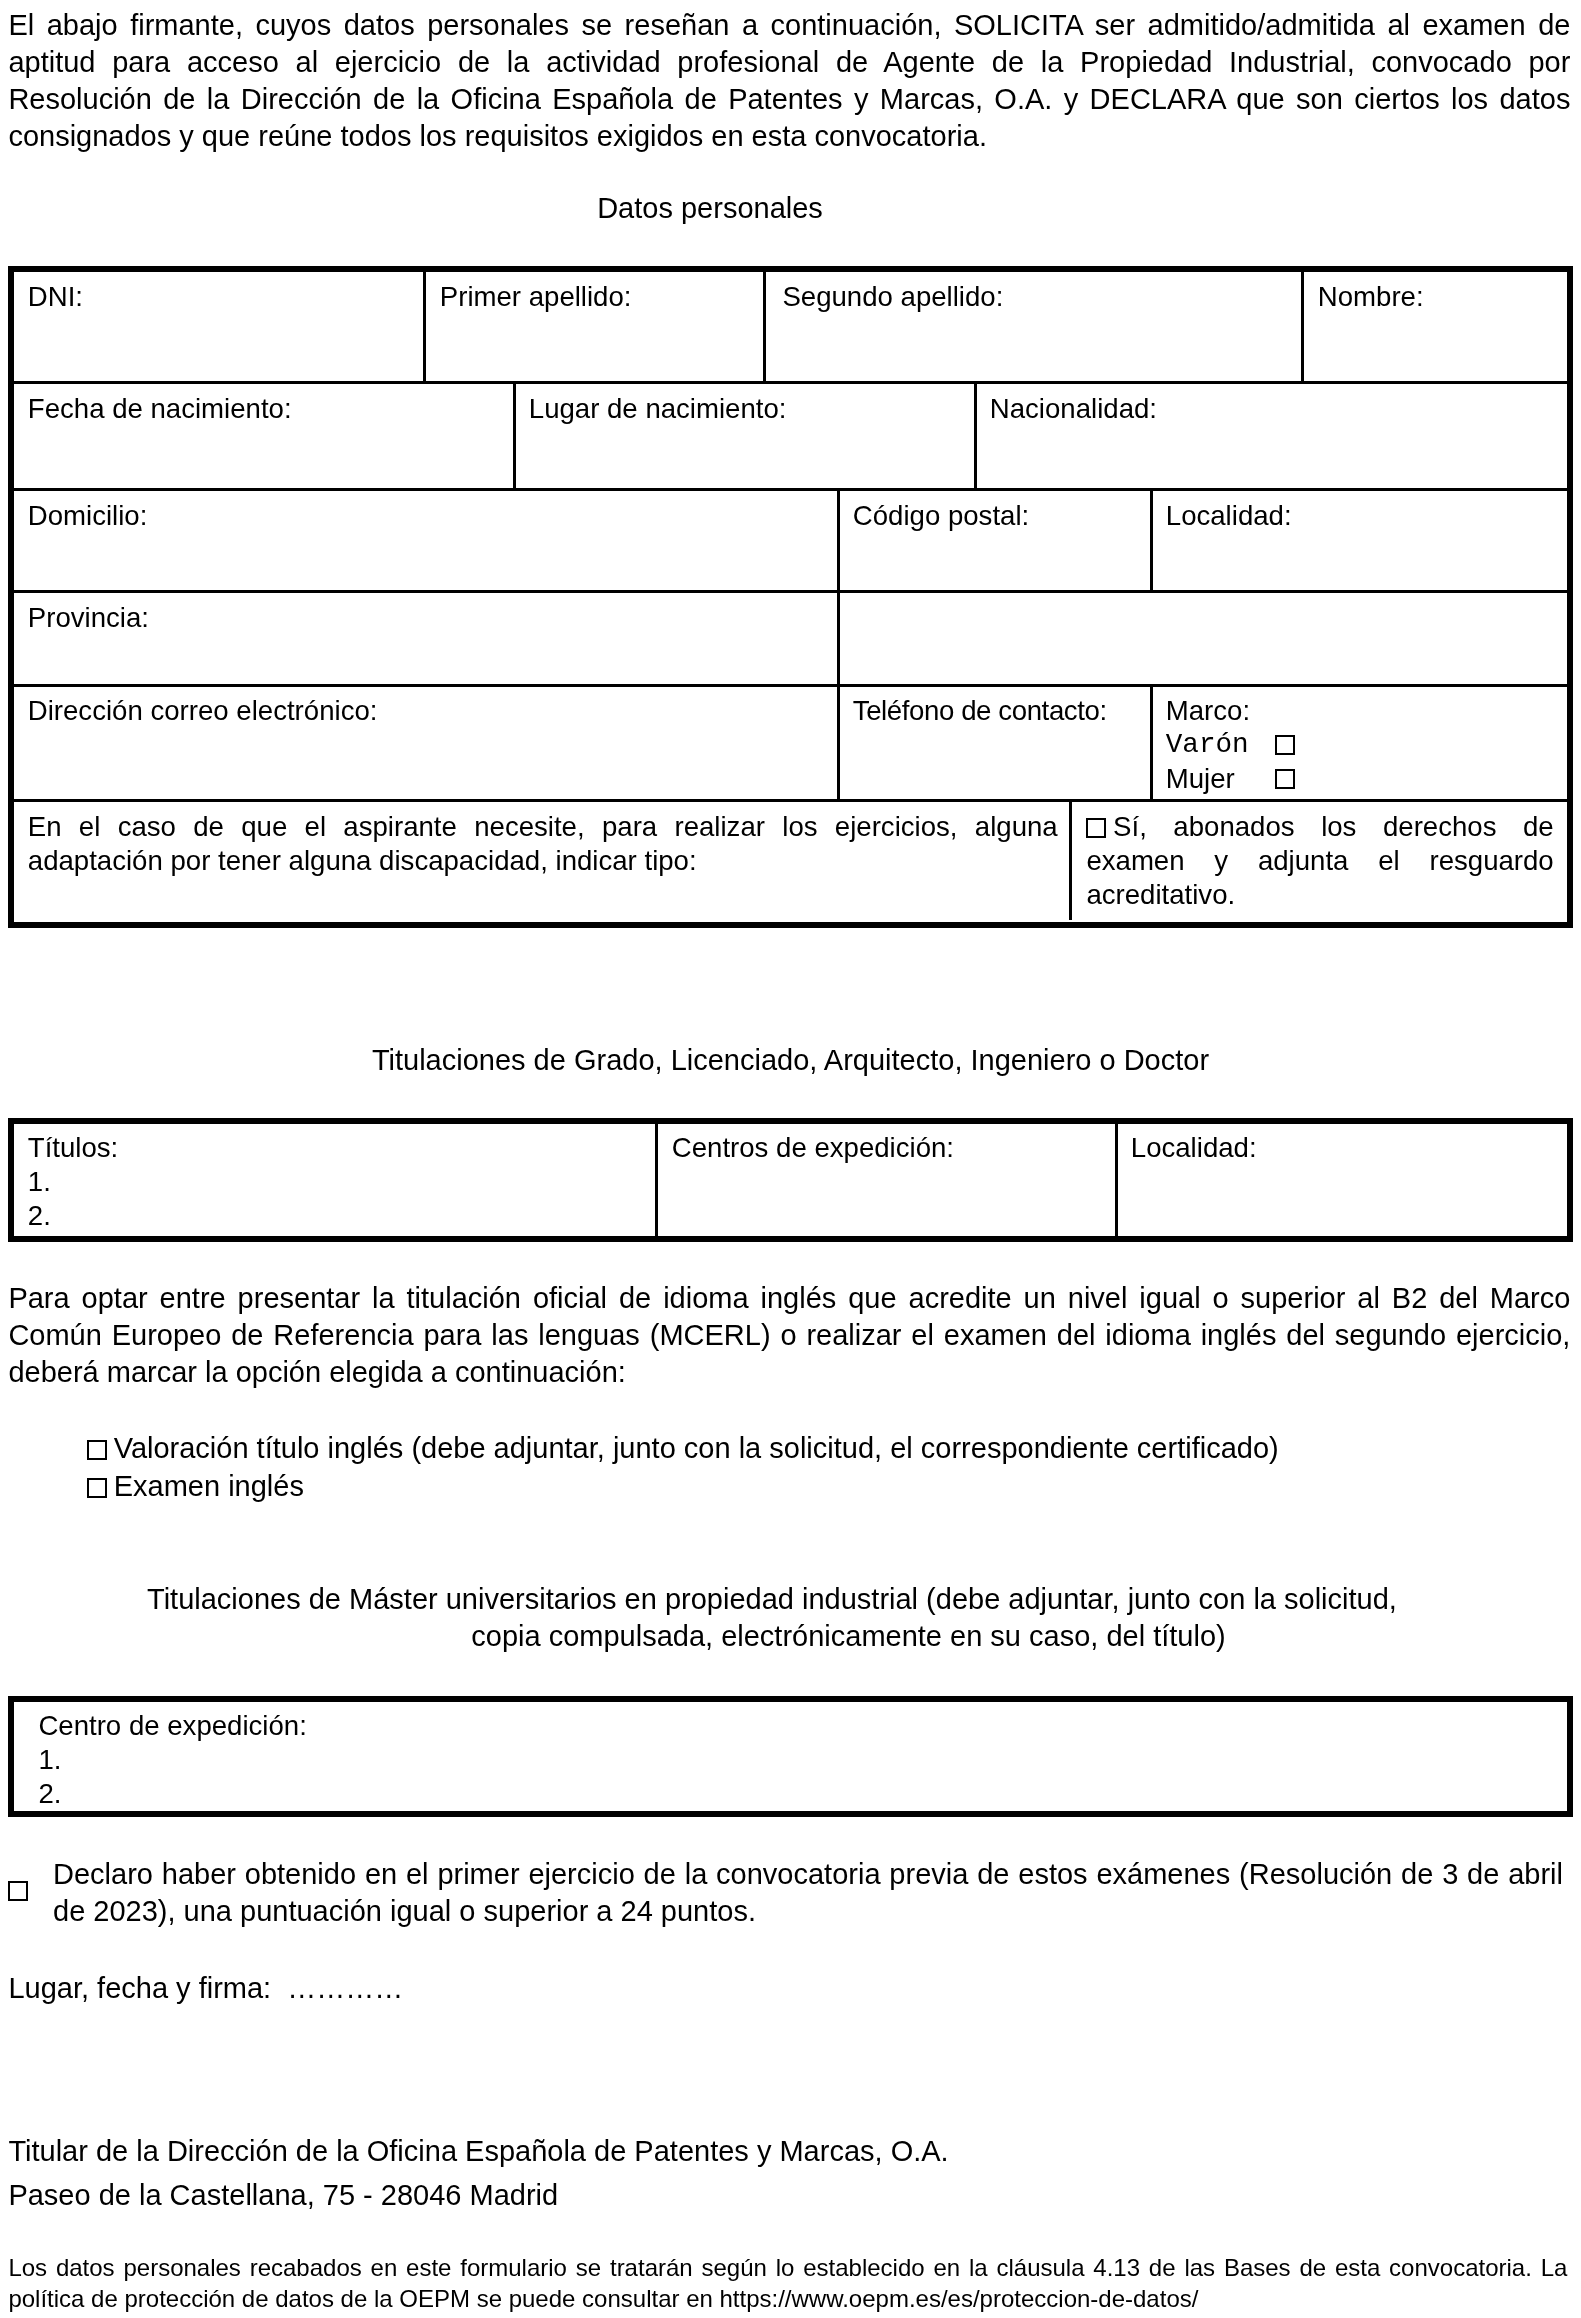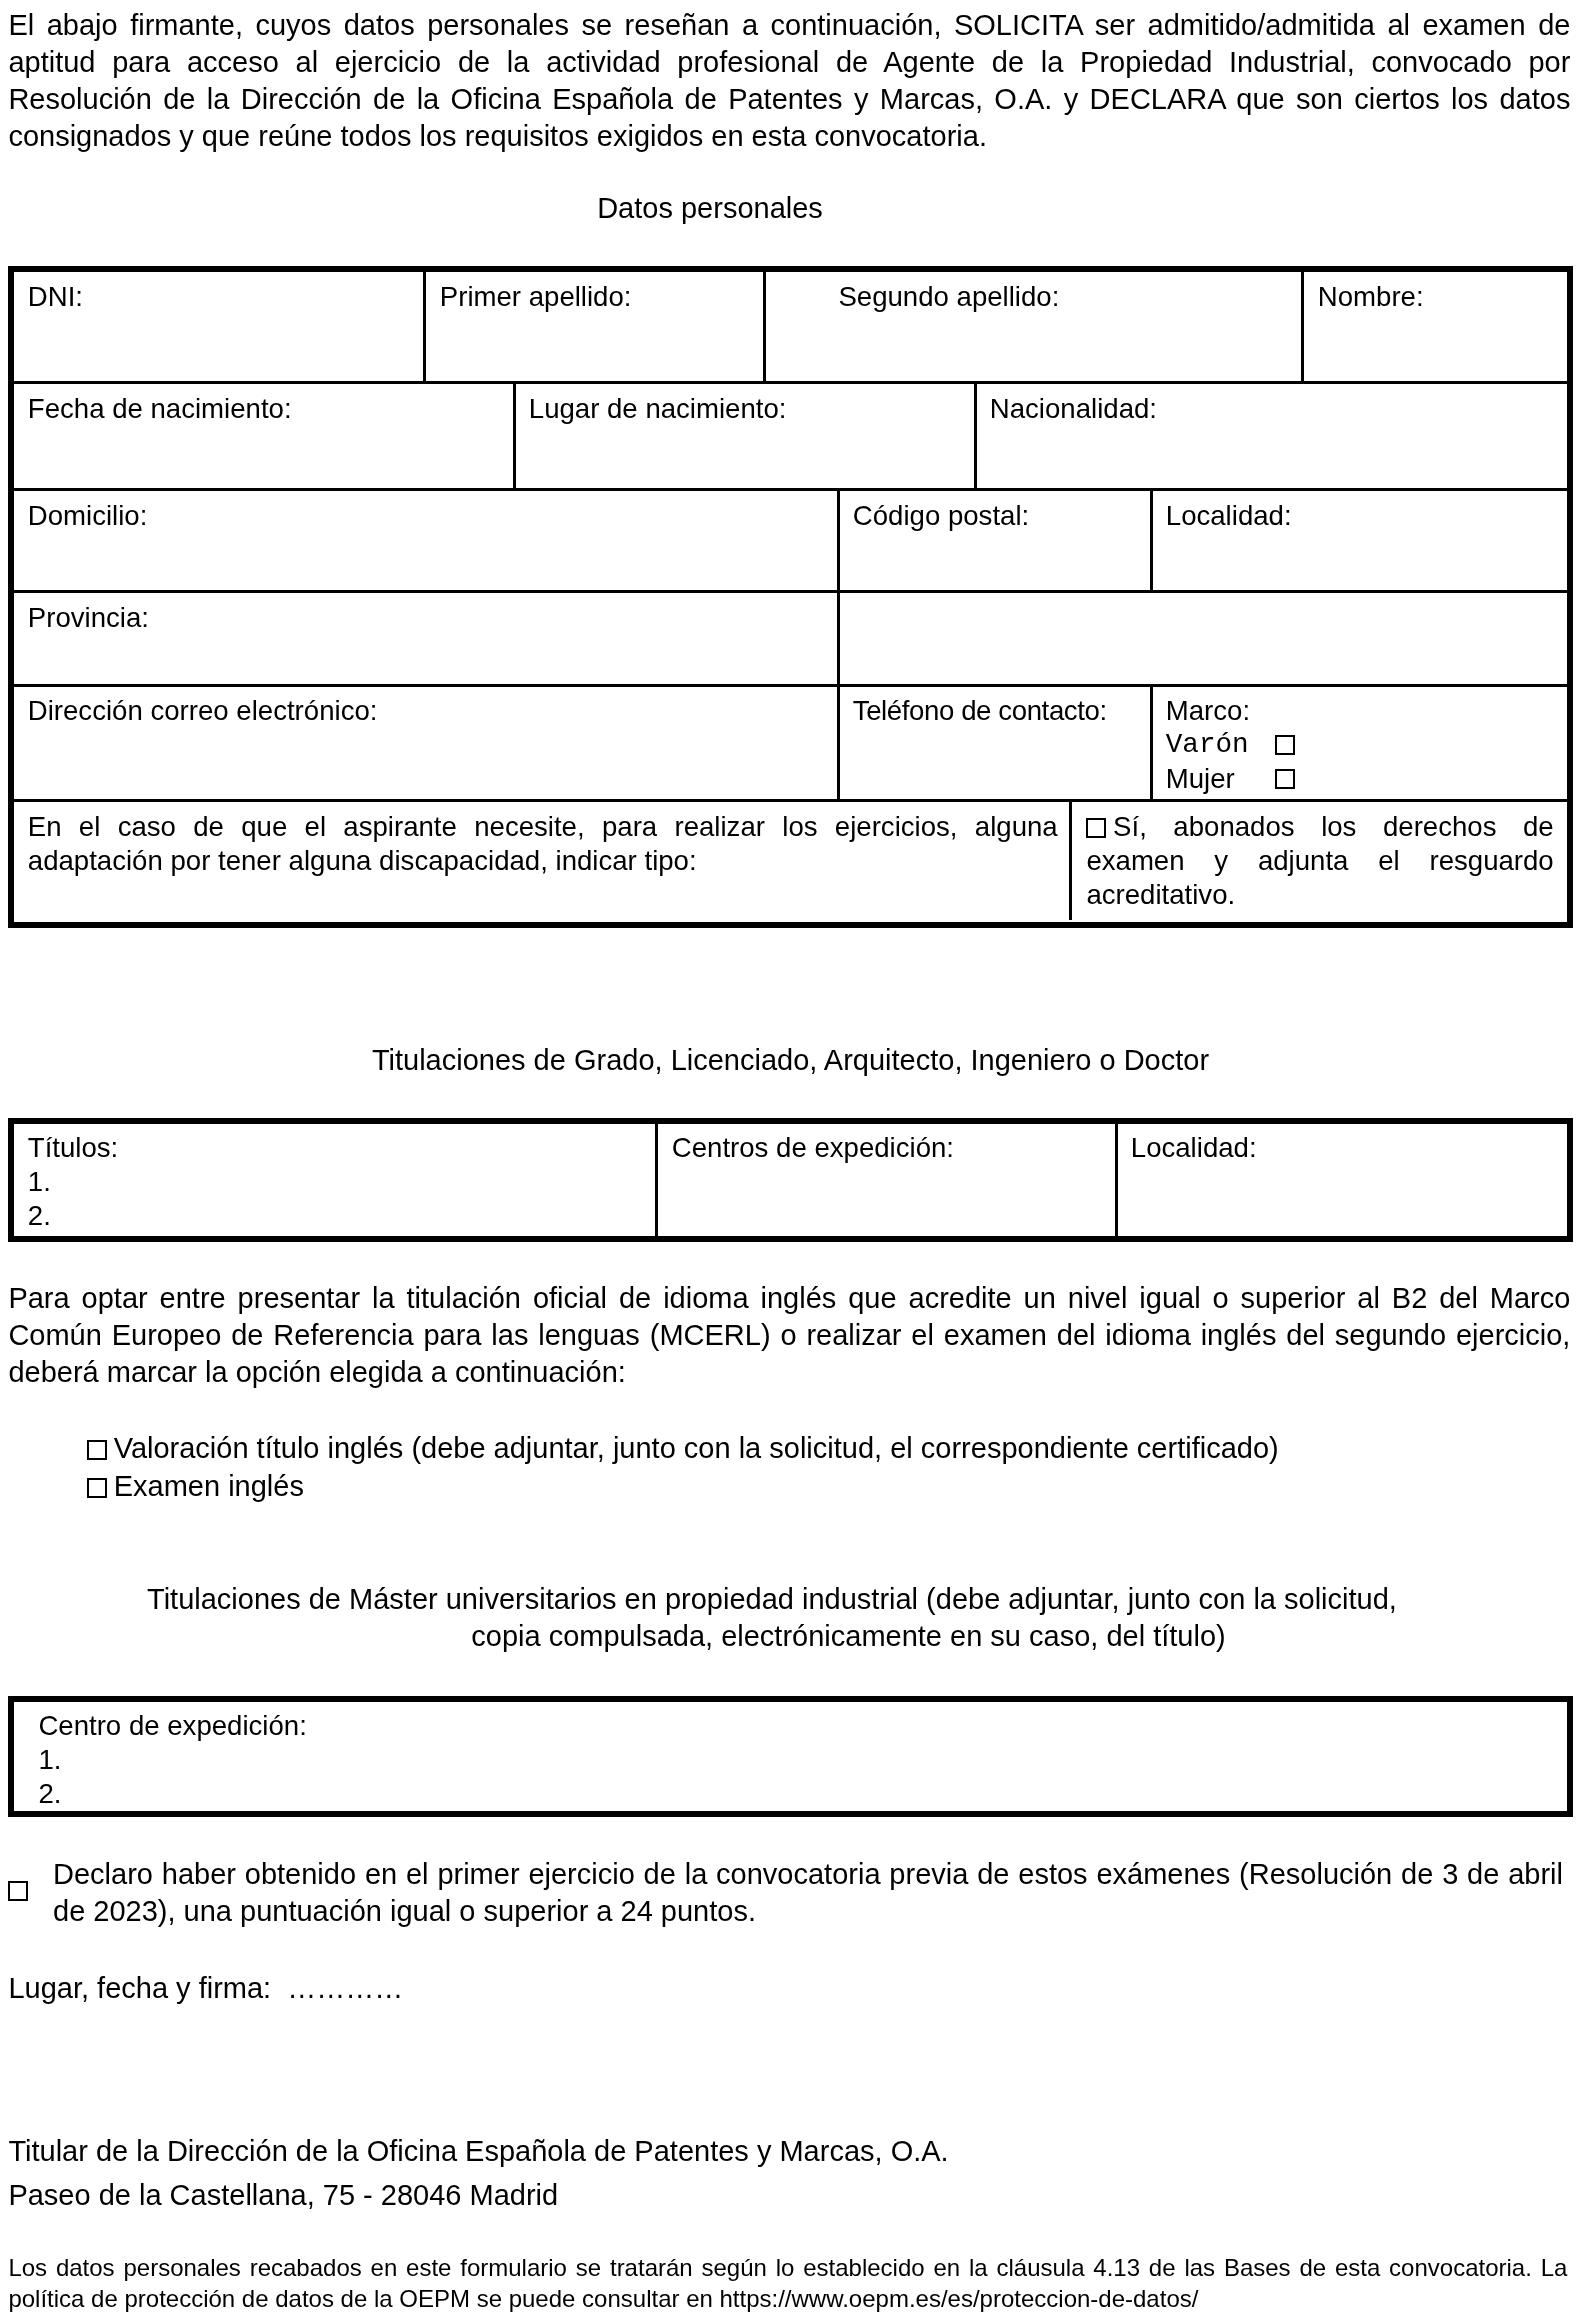--- a/index.html
+++ b/index.html
@@ -48,21 +48,21 @@
 
   <div class="vl" style="left:823px; top:318px; height:94px;"></div>
 
   <div class="vl" style="left:823px; top:412px; height:115px;"></div>
   <div class="vl" style="left:1136px; top:412px; height:115px;"></div>
 
   <div class="vl" style="left:1055px; top:527px; height:121px;"></div>
 
   <div class="cell" style="left:0; top:0; width:409px; height:109px;"><span>DNI:</span></div>
   <div class="cell" style="left:412px; top:0; width:337px; height:109px;"><span>Primer apellido:</span></div>
-  <div class="cell" style="left:776px; top:0; width:535px; height:109px;padding-left:48px;"><span>Segundo apellido:</span></div>
+  <div class="cell" style="left:720px; top:0; width:535px; height:109px;padding-left:48px;"><span>Segundo apellido:</span></div>
   <div class="cell" style="left:1290px; top:0; width:262px; height:109px;"><span>Nombre:</span></div>
 
   <div class="cell" style="left:0; top:112px; width:499px; height:104px;"><span>Fecha de nacimiento:</span></div>
   <div class="cell" style="left:501px; top:112px; width:459px; height:104px;"><span>Lugar de nacimiento:</span></div>
   <div class="cell" style="left:962px; top:112px; width:590px; height:104px;"><span>Nacionalidad:</span></div>
 
   <div class="cell" style="left:0; top:219px; width:823px; height:99px;"><span>Domicilio:</span></div>
   <div class="cell" style="left:825px; top:219px; width:311px; height:99px;"><span>Código postal:</span></div>
   <div class="cell" style="left:1138px; top:219px; width:413px; height:99px;"><span>Localidad:</span></div>
 

